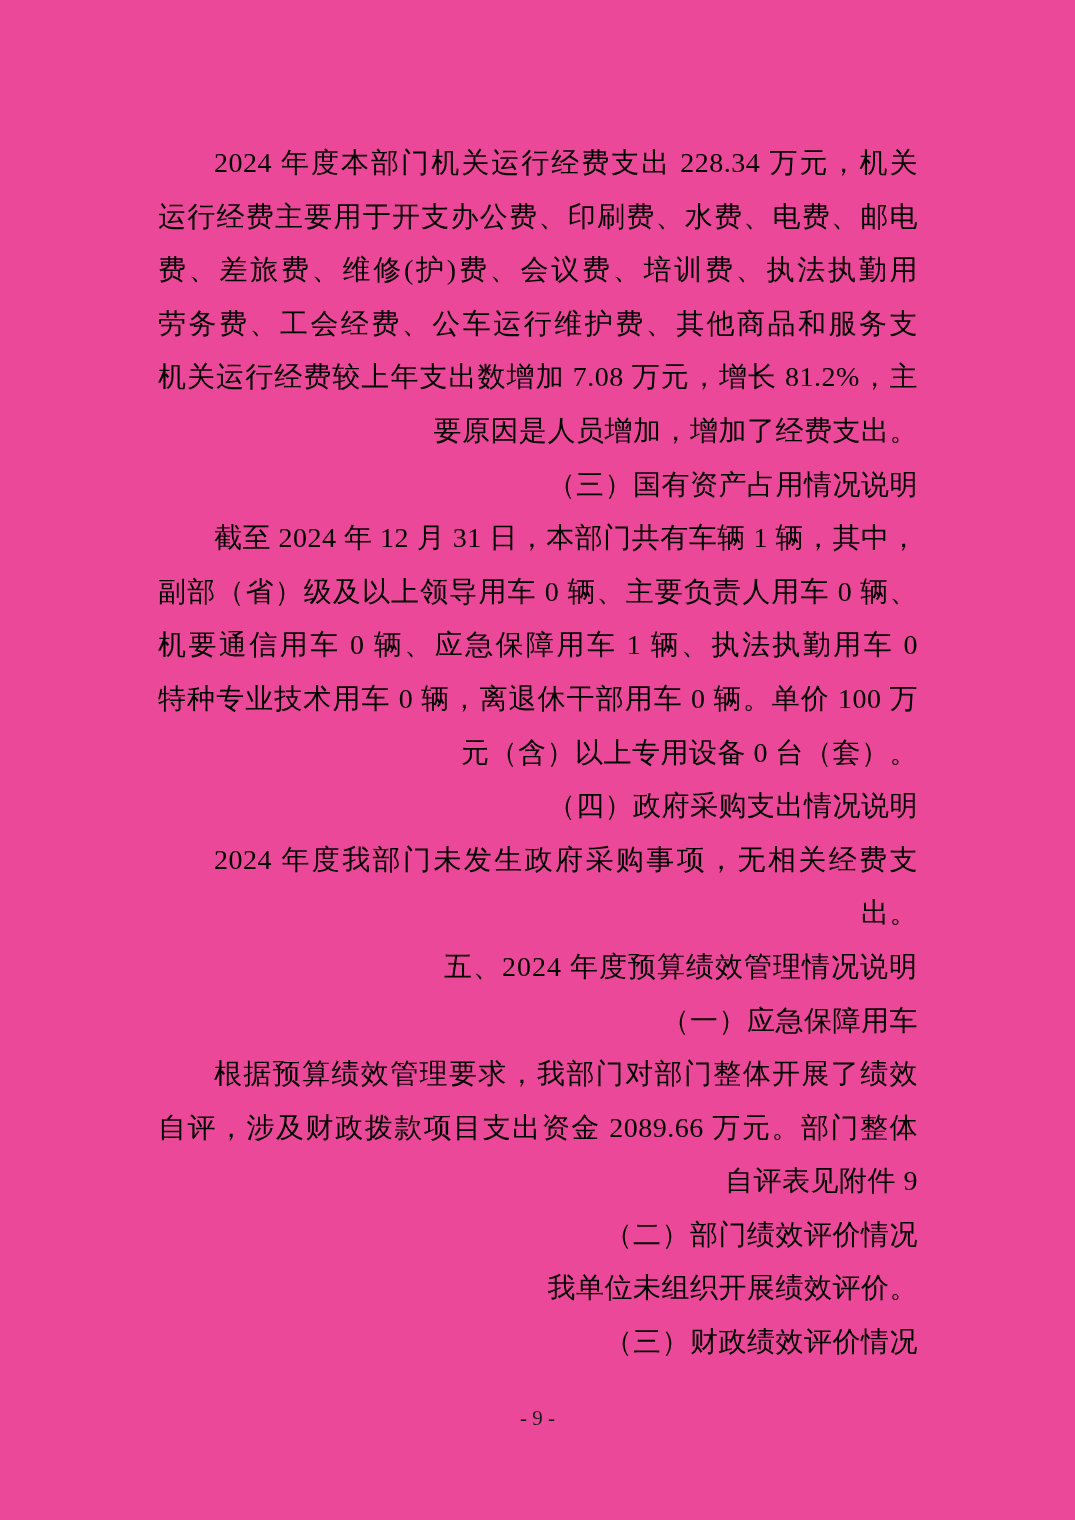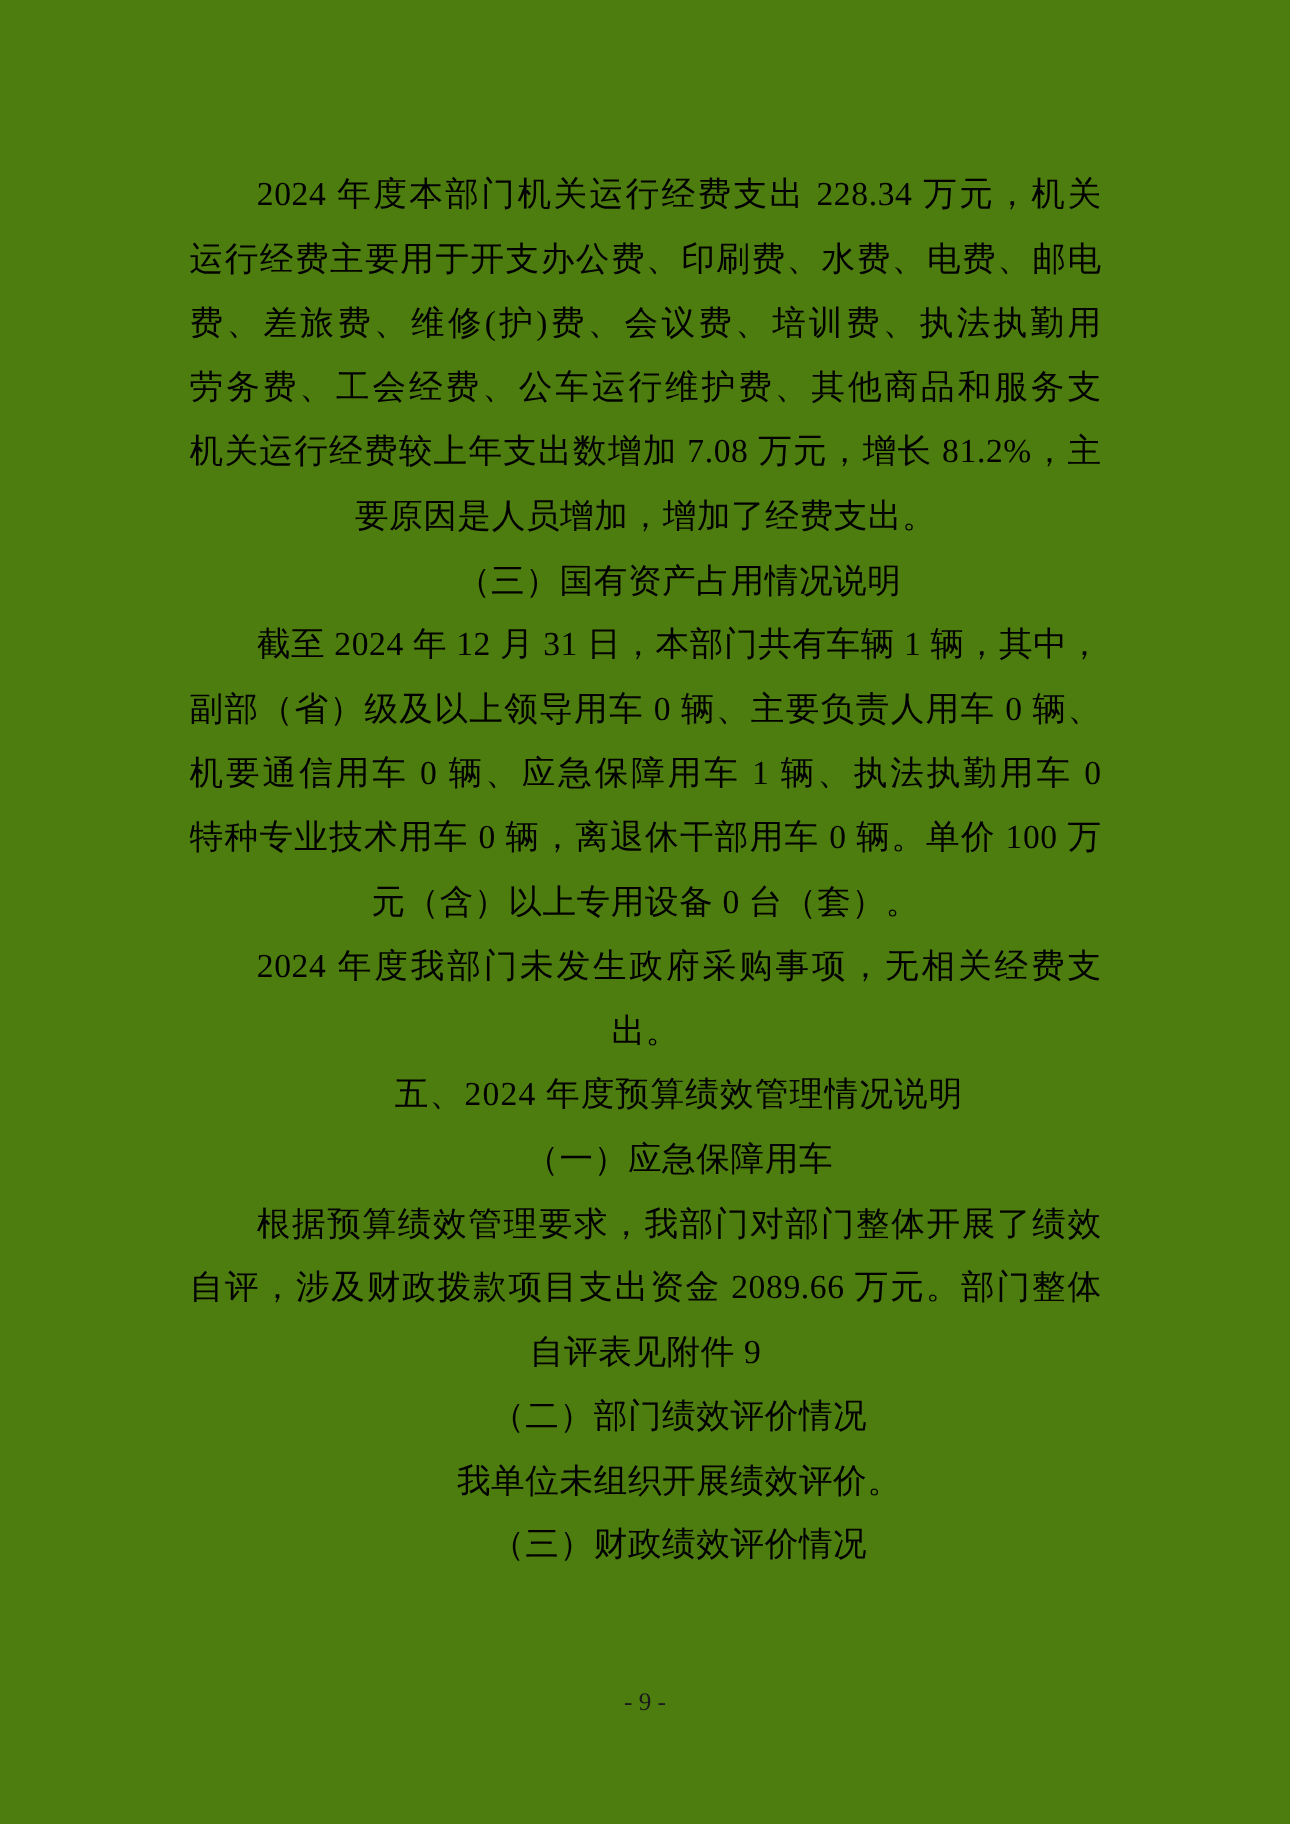--- a/index.html
+++ b/index.html
@@ -6,36 +6,36 @@
     margin: 0;
     padding: 0;
     background: #ffffff;
     font-family: "Liberation Serif", "DejaVu Serif", serif;
     color: #000000;
   }
   .page {
     position: relative;
     width: 1075px;
     height: 1520px;
-    background: #4d7c0f;
+    background: #ec4899;
     overflow: hidden;
   }
   .content {
     position: absolute;
     left: 158px;
     top: 136px;
     width: 760px;
   }
   .line {
     height: 53.6px;
     line-height: 53.6px;
     font-size: 28px;
     white-space: nowrap;
     overflow: hidden;
-    text-align: center;
+    text-align: right;
     letter-spacing: 0.5px;
   }
   
   .j {
     white-space: normal;
     text-align: justify;
     text-align-last: justify;
     text-justify: inter-character;
   }
   
@@ -69,20 +69,21 @@
     <div class="line j">费、差旅费、维修(护)费、会议费、培训费、执法执勤用车、</div>
     <div class="line j">劳务费、工会经费、公车运行维护费、其他商品和服务支出。</div>
     <div class="line j">机关运行经费较上年支出数增加 7.08 万元，增长 81.2%，主</div>
     <div class="line">要原因是人员增加，增加了经费支出。</div>
     <div class="line i">（三）国有资产占用情况说明</div>
     <div class="line j i">截至 2024 年 12 月 31 日，本部门共有车辆 1 辆，其中，</div>
     <div class="line j">副部（省）级及以上领导用车 0 辆、主要负责人用车 0 辆、</div>
     <div class="line j">机要通信用车 0 辆、应急保障用车 1 辆、执法执勤用车 0 辆，</div>
     <div class="line j">特种专业技术用车 0 辆，离退休干部用车 0 辆。单价 100 万</div>
     <div class="line">元（含）以上专用设备 0 台（套）。</div>
+    <div class="line i">（四）政府采购支出情况说明</div>
     <div class="line j i">2024 年度我部门未发生政府采购事项，无相关经费支</div>
     <div class="line">出。</div>
     <div class="line i b">五、2024 年度预算绩效管理情况说明</div>
     <div class="line i">（一）应急保障用车</div>
     <div class="line j i">根据预算绩效管理要求，我部门对部门整体开展了绩效</div>
     <div class="line j">自评，涉及财政拨款项目支出资金 2089.66 万元。部门整体</div>
     <div class="line">自评表见附件 9</div>
     <div class="line i">（二）部门绩效评价情况</div>
     <div class="line i">我单位未组织开展绩效评价。</div>
     <div class="line i">（三）财政绩效评价情况</div>

